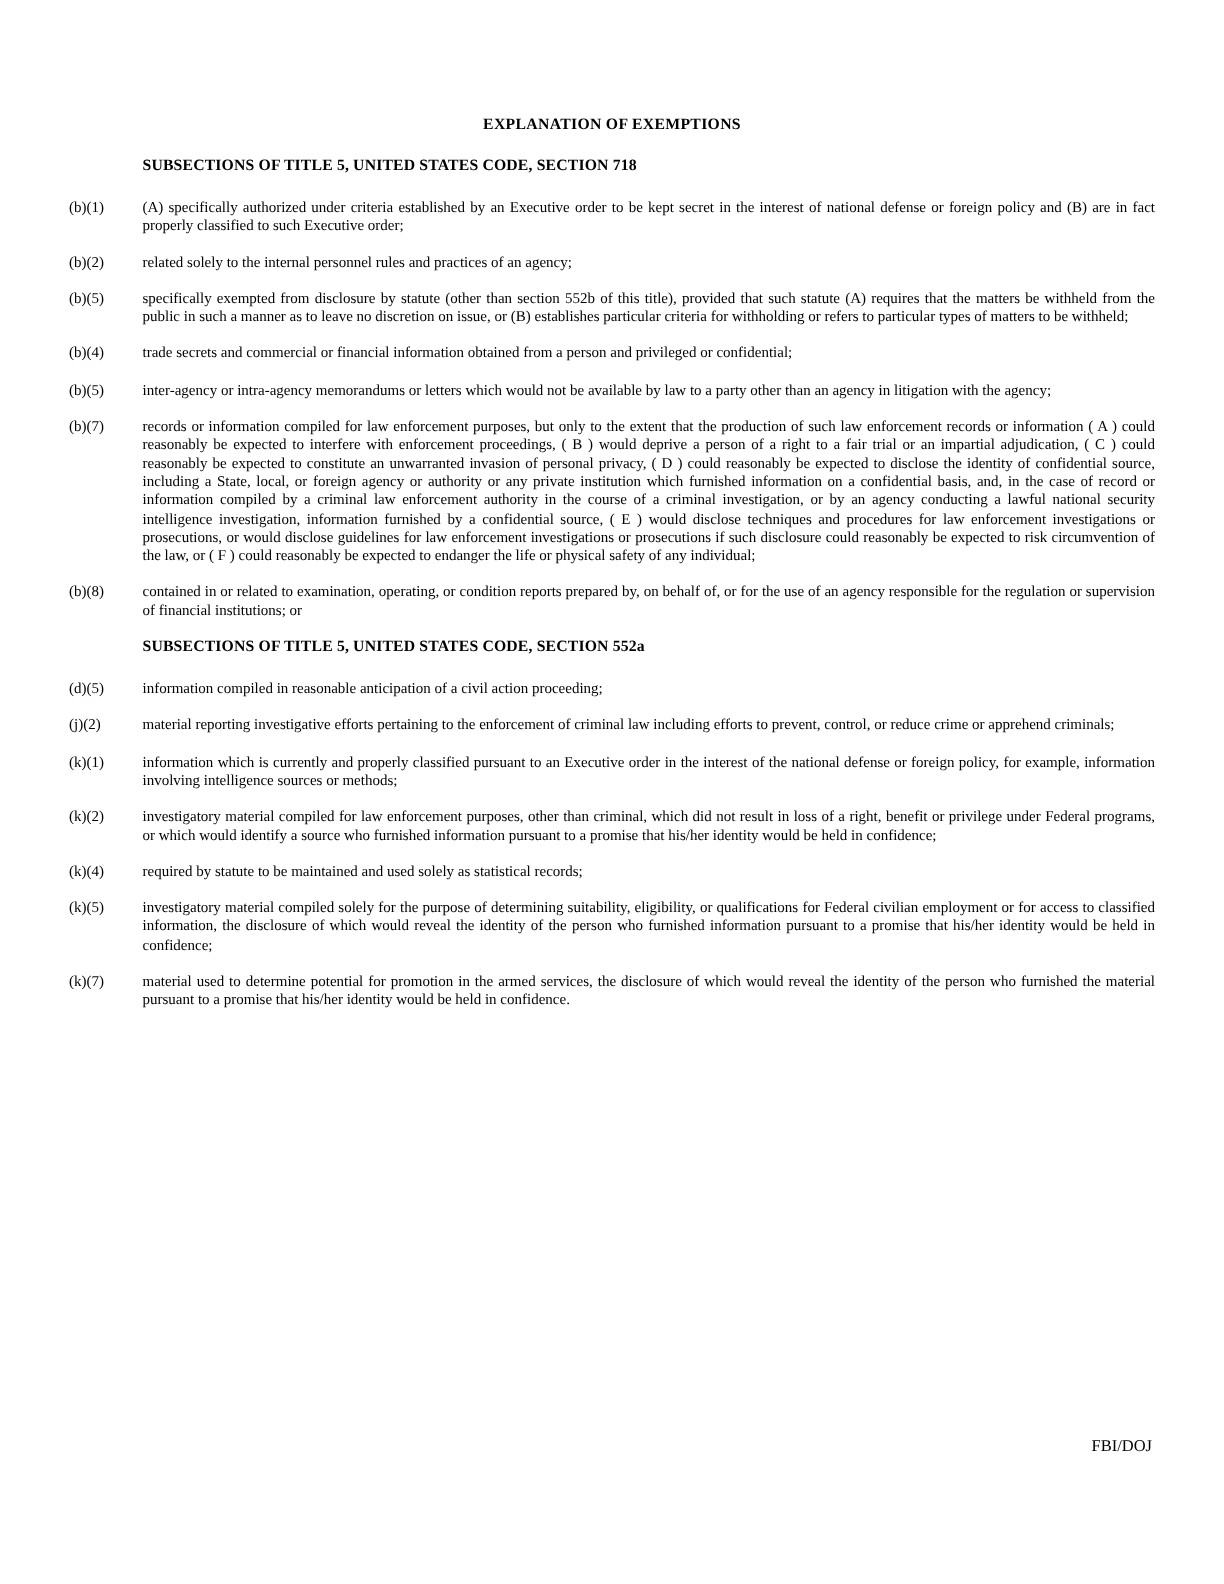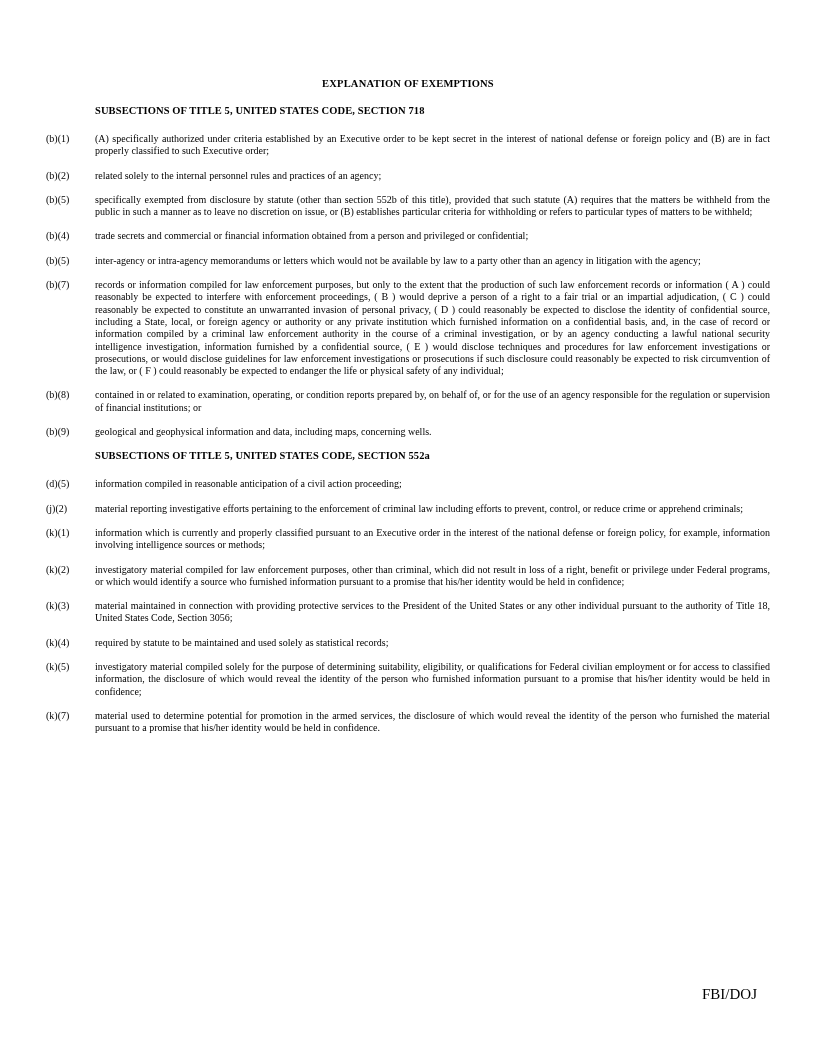--- a/index.html
+++ b/index.html
@@ -42,23 +42,22 @@
     flex: none;
     width: 49px;
   }
   .item-text {
     flex: 1;
     text-align: justify;
   }
   .footer {
     position: absolute;
     top: 958px;
-    right: 59px;
-    font-size: 15px;
-    margin-top: 28px;
+    right: 48px;
+    font-size: 11px;
   }
 </style>
 </head>
 <body>
 
 <div class="page">
   <div class="doc-title">EXPLANATION OF EXEMPTIONS</div>
 
   <div id="content">
       <div class="section-heading">SUBSECTIONS OF TITLE 5, UNITED STATES CODE, SECTION 718</div>
@@ -83,44 +82,36 @@
         <div class="item-text">inter-agency or intra-agency memorandums or letters which would not be available by law to a party other than an agency in litigation with the agency;</div>
       </div>
       <div class="item">
         <div class="item-label">(b)(7)</div>
         <div class="item-text">records or information compiled for law enforcement purposes, but only to the extent that the production of such law enforcement records or information ( A ) could reasonably be expected to interfere with enforcement proceedings, ( B ) would deprive a person of a right to a fair trial or an impartial adjudication, ( C ) could reasonably be expected to constitute an unwarranted invasion of personal   privacy, ( D ) could reasonably be expected to disclose the identity of confidential source, including a State, local, or foreign agency or authority or any private institution which furnished information on a confidential basis, and, in the case of record or information compiled by a criminal law enforcement authority in the course of a criminal investigation, or by an agency conducting a lawful national security intelligence investigation, information furnished by a confidential source, ( E ) would disclose techniques and procedures for law enforcement investigations or prosecutions, or would disclose guidelines for law enforcement investigations or prosecutions if such disclosure could reasonably be expected to risk circumvention of the law, or ( F ) could reasonably be expected to endanger the life or physical safety of any individual;</div>
       </div>
       <div class="item">
         <div class="item-label">(b)(8)</div>
         <div class="item-text">contained in or related to examination, operating, or condition reports prepared by, on behalf of, or for the use of an agency responsible for the regulation or supervision of financial institutions; or</div>
       </div>
-      <div class="item">
-        <div class="item-label">(b)(9)</div>
-        <div class="item-text">geological and geophysical information and data, including maps, concerning wells.</div>
-      </div>
       <div class="section-heading">SUBSECTIONS OF TITLE 5, UNITED STATES CODE, SECTION 552a</div>
       <div class="item">
         <div class="item-label">(d)(5)</div>
         <div class="item-text">information compiled in reasonable anticipation of a civil action proceeding;</div>
       </div>
       <div class="item">
         <div class="item-label">(j)(2)</div>
         <div class="item-text">material reporting investigative efforts pertaining to the enforcement of criminal law including efforts to prevent, control,   or reduce crime or apprehend criminals;</div>
       </div>
       <div class="item">
         <div class="item-label">(k)(1)</div>
         <div class="item-text">information which is currently and properly classified pursuant to an Executive order in the interest of the national defense or foreign policy, for example, information involving intelligence sources or methods;</div>
       </div>
       <div class="item">
         <div class="item-label">(k)(2)</div>
         <div class="item-text">investigatory material compiled for law enforcement purposes, other than criminal, which did not result in loss of a right, benefit or privilege under Federal programs, or which would identify a source who furnished information pursuant to a promise that his/her identity would be held in confidence;</div>
-      </div>
-      <div class="item">
-        <div class="item-label">(k)(3)</div>
-        <div class="item-text">material maintained in connection with providing protective services to the President of the United States or any other individual  pursuant to the authority of Title 18, United States Code, Section 3056;</div>
       </div>
       <div class="item">
         <div class="item-label">(k)(4)</div>
         <div class="item-text">required by statute to be maintained and used solely as statistical records;</div>
       </div>
       <div class="item">
         <div class="item-label">(k)(5)</div>
         <div class="item-text">investigatory material compiled solely for the purpose of determining suitability, eligibility, or qualifications for Federal civilian employment or for access to classified information, the disclosure of which would reveal the identity of the person who furnished information pursuant to a promise that his/her identity would be held in confidence;</div>
       </div>
       <div class="item">

